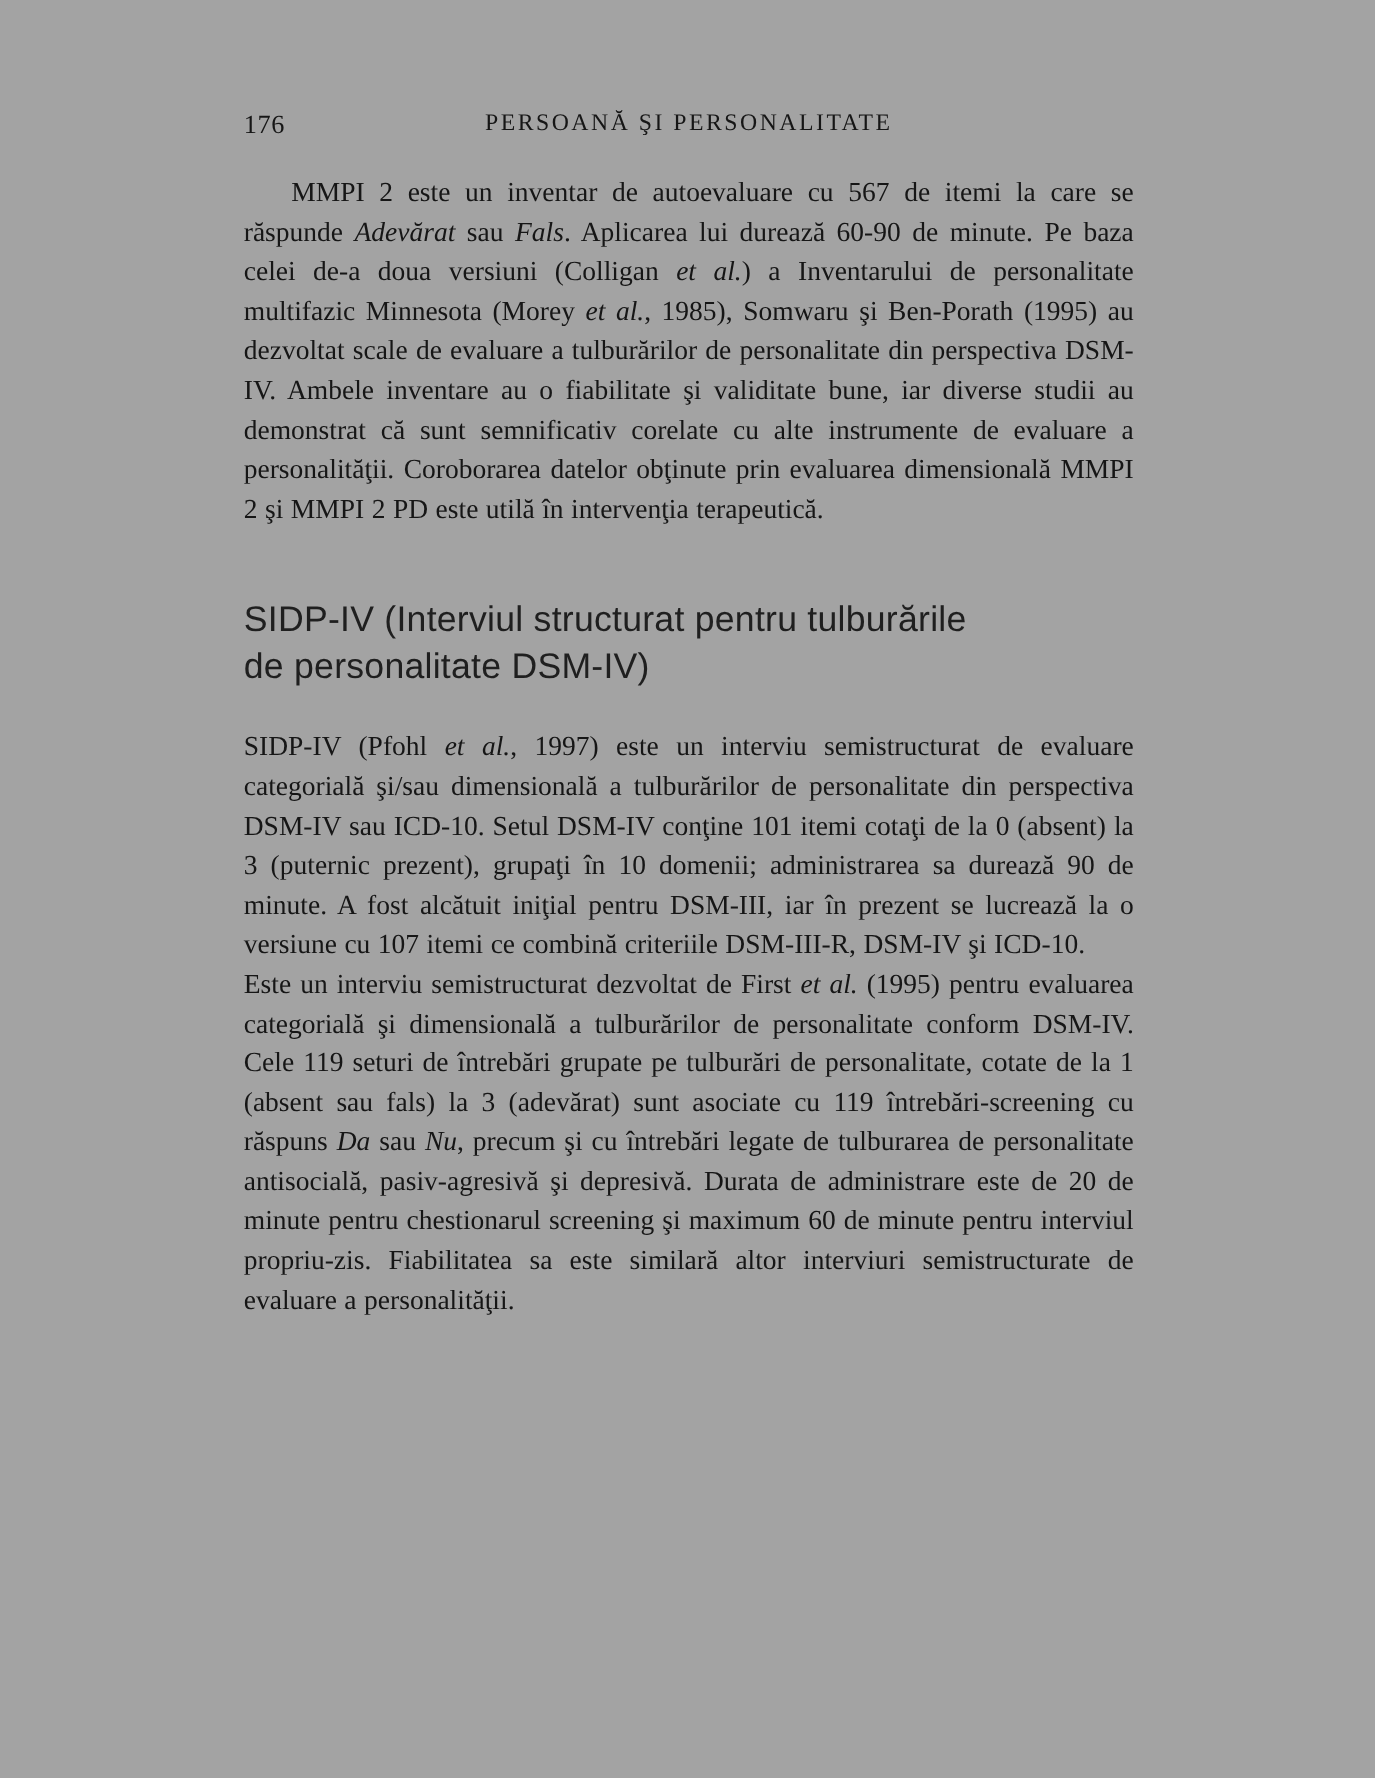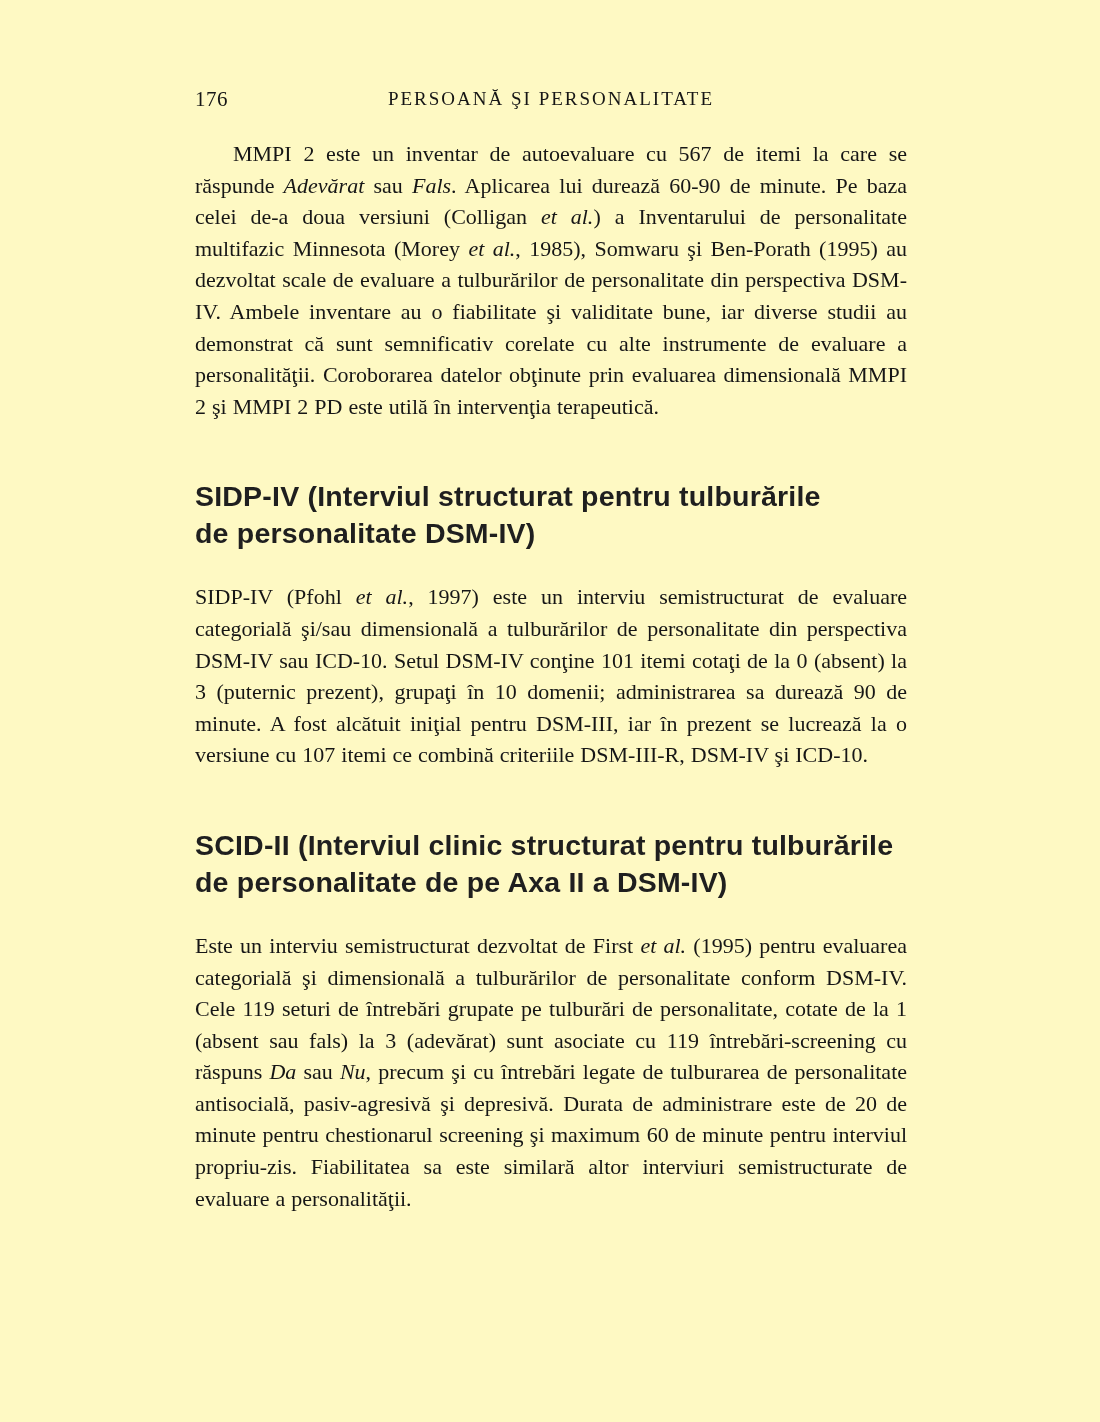--- a/index.html
+++ b/index.html
@@ -1,21 +1,21 @@
 <!DOCTYPE html>
 <html><head>
 <meta charset="utf-8">
 <style>
   html, body { margin: 0; padding: 0; background: #e8e8e8; }
   .page {
     position: relative;
     width: 1100px;
     height: 1422px;
     margin: 0 auto;
-    background: #fef9c3;
+    background: #a3a3a3;
     color: #161616;
     font-family: "Liberation Serif", serif;
     overflow: hidden;
   }
   .content {
     position: absolute;
     left: 195px;
     top: 86px;
     width: 712px;
   }
@@ -40,21 +40,21 @@
   p.body-par {
     font-size: 22px;
     line-height: 31.6px;
     text-align: justify;
     margin: 0;
     word-spacing: 0.5px;
   }
   p.first-indent { text-indent: 38px; }
   h2.section-heading {
     font-family: "Liberation Sans", sans-serif;
-    font-weight: 700;
+    font-weight: 400;
     font-size: 28.5px;
     line-height: 37px;
     letter-spacing: 0.2px;
     color: #1f1f1f;
     margin: 56px 0 29px 0;
   }
   i { }
 </style>
 </head>
 <body>
@@ -66,18 +66,17 @@
       <span class="page-number">176</span>
       <div class="running-head">PERSOANĂ ŞI PERSONALITATE</div>
     </div>
 
     <p class="body-par first-indent">MMPI 2 este un inventar de autoevaluare cu 567 de itemi la care se răspunde <i>Adevărat</i> sau <i>Fals</i>. Aplicarea lui durează 60-90 de minute. Pe baza celei de-a doua versiuni (Colligan <i>et al.</i>) a Inventarului de personalitate multifazic Minnesota (Morey <i>et al.</i>, 1985), Somwaru şi Ben-Porath (1995) au dezvoltat scale de evaluare a tulburărilor de personalitate din perspectiva DSM-IV. Ambele inventare au o fiabilitate şi validitate bune, iar diverse studii au demonstrat că sunt semnificativ corelate cu alte instrumente de evaluare a personalităţii. Coroborarea datelor obţinute prin evaluarea dimensională MMPI 2 şi MMPI 2 PD este utilă în intervenţia terapeutică.</p>
 
     <h2 class="section-heading">SIDP-IV (Interviul structurat pentru tulburările<br>de personalitate DSM-IV)</h2>
 
     <p class="body-par">SIDP-IV (Pfohl <i>et al.</i>, 1997) este un interviu semistructurat de evaluare categorială şi/sau dimensională a tulburărilor de personalitate din perspectiva DSM-IV sau ICD-10. Setul DSM-IV conţine 101 itemi cotaţi de la 0 (absent) la 3 (puternic prezent), grupaţi în 10 domenii; administrarea sa durează 90 de minute. A fost alcătuit iniţial pentru DSM-III, iar în prezent se lucrează la o versiune cu 107 itemi ce combină criteriile DSM-III-R, DSM-IV şi ICD-10.</p>
 
-    <h2 class="section-heading">SCID-II (Interviul clinic structurat pentru tulburările<br>de personalitate de pe Axa II a DSM-IV)</h2>
 
     <p class="body-par">Este un interviu semistructurat dezvoltat de First <i>et al.</i> (1995) pentru evaluarea categorială şi dimensională a tulburărilor de personalitate conform DSM-IV. Cele 119 seturi de întrebări grupate pe tulburări de personalitate, cotate de la 1 (absent sau fals) la 3 (adevărat) sunt asociate cu 119 întrebări-screening cu răspuns <i>Da</i> sau <i>Nu</i>, precum şi cu întrebări legate de tulburarea de personalitate antisocială, pasiv-agresivă şi depresivă. Durata de administrare este de 20 de minute pentru chestionarul screening şi maximum 60 de minute pentru interviul propriu-zis. Fiabilitatea sa este similară altor interviuri semistructurate de evaluare a personalităţii.</p>
 
   </div>
 </div>
 
 </body></html>

